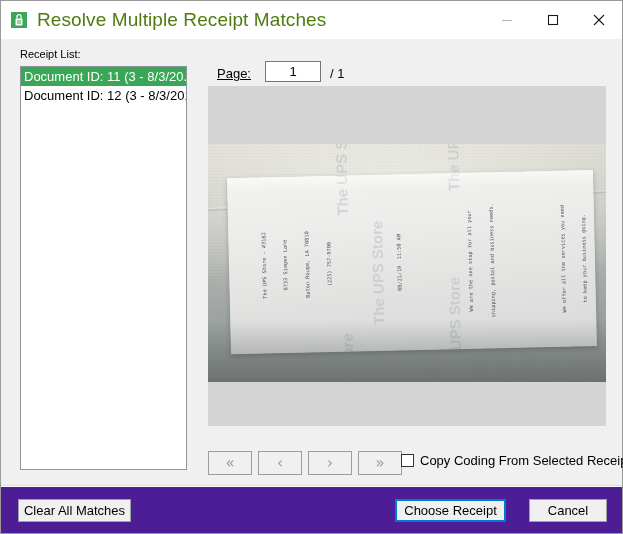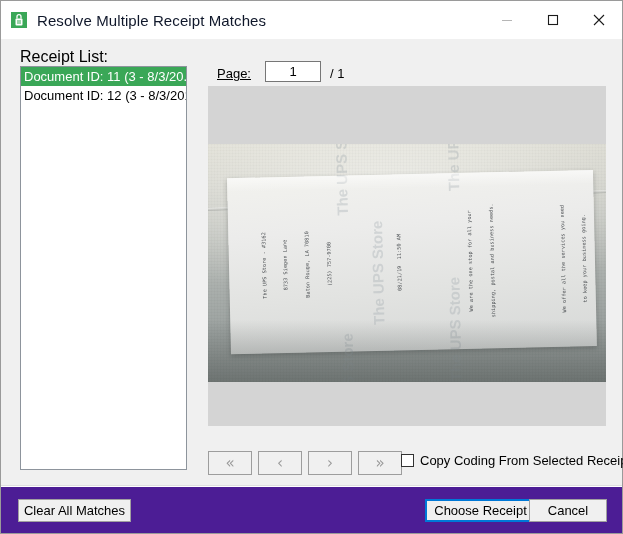--- a/index.html
+++ b/index.html
@@ -36,22 +36,22 @@
   }
   .title-icon {
     width: 18px;
     height: 18px;
     margin-left: 9px;
     margin-right: 9px;
     flex: 0 0 auto;
     position: relative;
   }
   .title-text {
-    font-size: 15px;
-    color: #0f172a;
+    font-size: 19px;
+    color: #4d7c0f;
     letter-spacing: 0.1px;
     flex: 1 1 auto;
     white-space: nowrap;
     overflow: hidden;
   }
   .win-buttons {
     display: flex;
     height: 38px;
     flex: 0 0 auto;
   }
@@ -69,21 +69,21 @@
     flex: 1 1 auto;
     position: relative;
     background: #f0f0f0;
   }
 
   
   .list-label {
     position: absolute;
     left: 19px;
     top: 9px;
-    font-size: 16px;
+    font-size: 11px;
     color: #000000;
   }
   .listbox {
     position: absolute;
     left: 19px;
     top: 27px;
     width: 167px;
     height: 404px;
     background: #ffffff;
     border: 1px solid #8d949c;
@@ -319,21 +319,21 @@
     font-family: "Liberation Sans", sans-serif;
     font-size: 13px;
     color: #000000;
     display: flex;
     align-items: center;
     justify-content: center;
     padding: 0;
   }
   .btn-clear { left: 17px; top: 13px; width: 113px; height: 23px; }
   .btn-choose {
-    left: 424px; top: 13px; width: 111px; height: 23px;
+    left: 394px; top: 13px; width: 111px; height: 23px;
     border: 2px solid #0078d7;
     background: #f0f0f0;
   }
   .btn-cancel { left: 528px; top: 13px; width: 78px; height: 23px; }
 </style>
 </head>
 <body>
 
 <div class="window">
 

